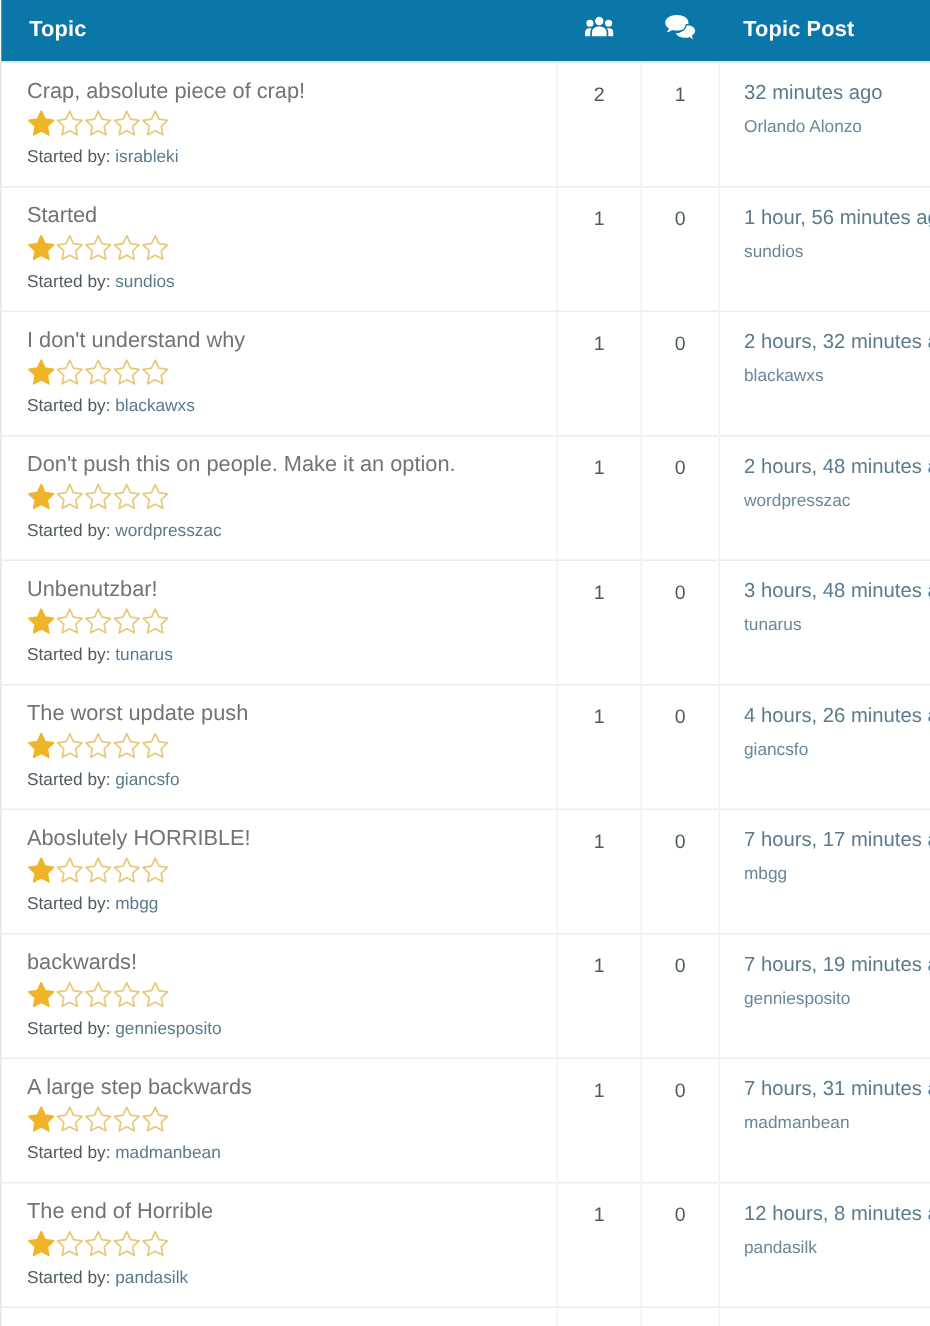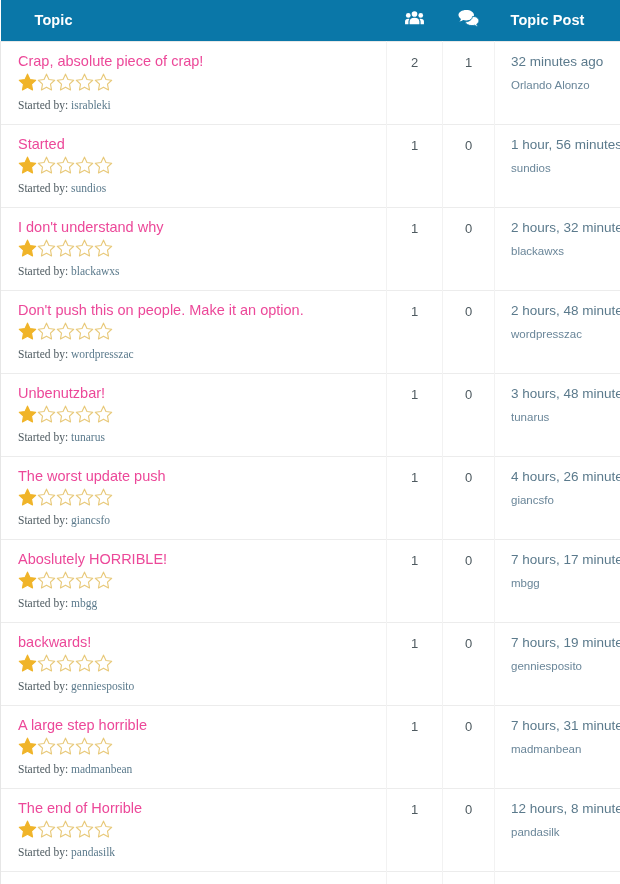--- a/index.html
+++ b/index.html
@@ -29,21 +29,21 @@
   .th {
     background: #0a77a8;
     color: #ffffff;
     font-size: 14.5px;
     font-weight: bold;
     text-align: left;
     padding: 0;
     vertical-align: middle;
     letter-spacing: 0.1px;
   }
-  .th-topic      { width: 352px; padding-left: 34px; }
+  .th-topic      { width: 352px; padding-left: 19px; }
   .th-voices     { width: 56px;  text-align: center; }
   .th-replies    { width: 52px;  text-align: center; }
   .th-lastpost   { width: 160px; padding-left: 16px; }
 
   .icon-svg { display: inline-block; vertical-align: middle; }
 
   
   .topic-row {
     background: #ffffff;
     border-bottom: 1px solid #ececec;
@@ -65,21 +65,21 @@
     padding-top: 13px;
     color: #4e5a60;
     font-size: 13px;
   }
   .cell-lastpost {
     padding: 11px 8px 12px 16px;
     border-right: 1px solid #f2f2f2;
   }
 
   .topic-title {
-    color: #ec4899;
+    color: #737373;
     font-size: 14.5px;
     line-height: 17px;
     text-decoration: none;
     display: block;
     margin-bottom: 3px;
     cursor: pointer;
   }
 
   .stars {
     line-height: 0;
@@ -91,21 +91,20 @@
     display: inline-block;
     width: 19px;
     height: 19px;
     vertical-align: middle;
   }
 
   .started-by {
     font-size: 11.5px;
     color: #4f5b61;
     line-height: 14px;
-    font-family: Liberation Serif, serif;
   }
   .started-by .author-link {
     color: #5b7a8c;
     text-decoration: none;
     cursor: pointer;
   }
 
   .lastpost-time {
     display: block;
     color: #5b7a8c;
@@ -338,21 +337,21 @@
         </td>
         <td class="cell cell-num">1</td>
         <td class="cell cell-num">0</td>
         <td class="cell cell-lastpost">
           <a class="lastpost-time">7 hours, 19 minutes ago</a>
           <a class="lastpost-author">genniesposito</a>
         </td>
       </tr>
       <tr class="topic-row">
         <td class="cell cell-topic">
-          <a class="topic-title">A large step horrible</a>
+          <a class="topic-title">A large step backwards</a>
           <span class="stars"><span class="star"><svg width="19" height="19" viewBox="0 0 20 20">
                 <path d="M10 1.2l2.6 5.6 6 .8-4.4 4.2 1.1 6-5.3-2.9L4.7 17.8l1.1-6L1.4 7.6l6-.8z" fill="#f0b429" stroke="#f0b429" stroke-width="1.2" stroke-linejoin="round"></path>
               </svg></span><span class="star"><svg width="19" height="19" viewBox="0 0 20 20">
                 <path d="M10 1.2l2.6 5.6 6 .8-4.4 4.2 1.1 6-5.3-2.9L4.7 17.8l1.1-6L1.4 7.6l6-.8z" fill="#ffffff" stroke="#e8c97a" stroke-width="1.2" stroke-linejoin="round"></path>
               </svg></span><span class="star"><svg width="19" height="19" viewBox="0 0 20 20">
                 <path d="M10 1.2l2.6 5.6 6 .8-4.4 4.2 1.1 6-5.3-2.9L4.7 17.8l1.1-6L1.4 7.6l6-.8z" fill="#ffffff" stroke="#e8c97a" stroke-width="1.2" stroke-linejoin="round"></path>
               </svg></span><span class="star"><svg width="19" height="19" viewBox="0 0 20 20">
                 <path d="M10 1.2l2.6 5.6 6 .8-4.4 4.2 1.1 6-5.3-2.9L4.7 17.8l1.1-6L1.4 7.6l6-.8z" fill="#ffffff" stroke="#e8c97a" stroke-width="1.2" stroke-linejoin="round"></path>
               </svg></span><span class="star"><svg width="19" height="19" viewBox="0 0 20 20">
                 <path d="M10 1.2l2.6 5.6 6 .8-4.4 4.2 1.1 6-5.3-2.9L4.7 17.8l1.1-6L1.4 7.6l6-.8z" fill="#ffffff" stroke="#e8c97a" stroke-width="1.2" stroke-linejoin="round"></path>

